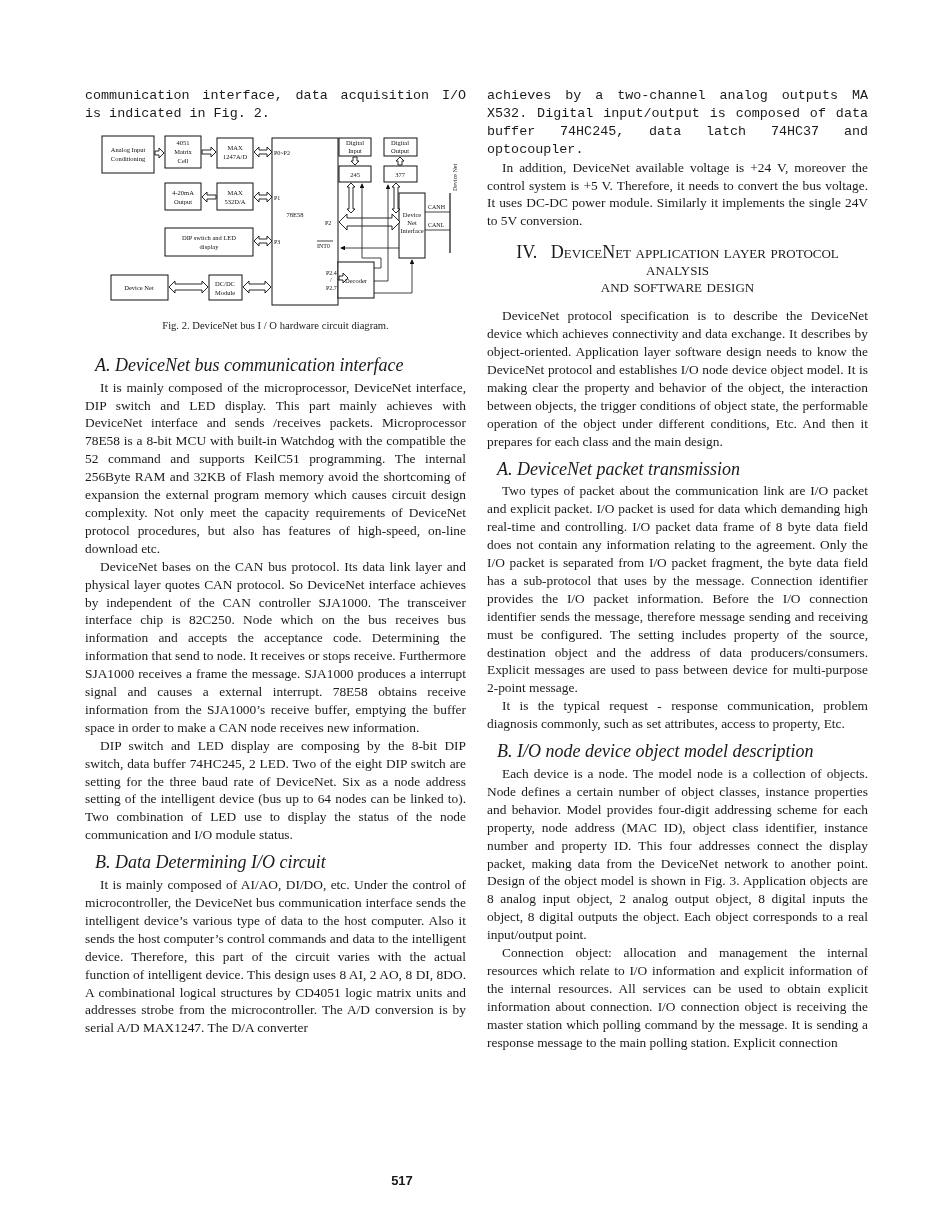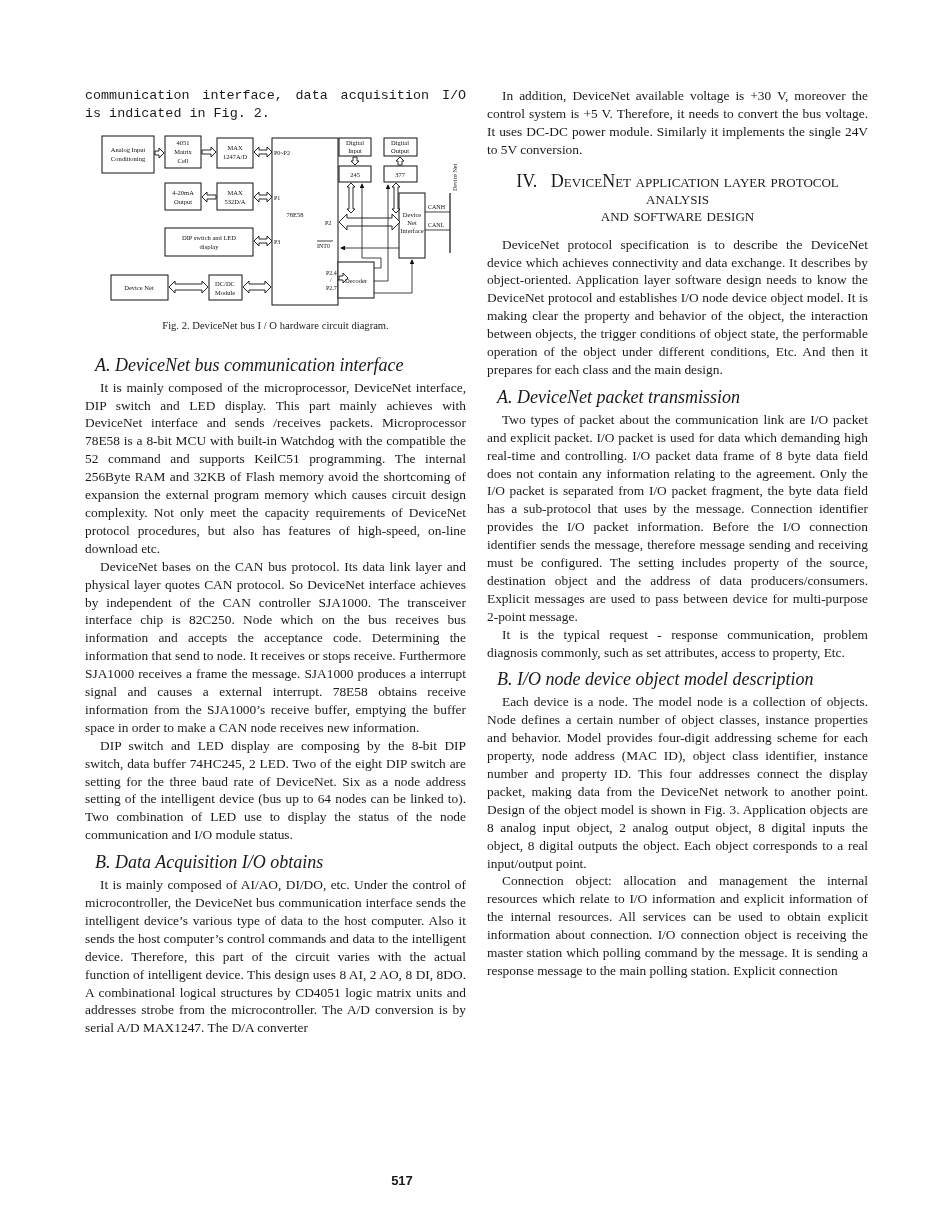--- a/index.html
+++ b/index.html
@@ -135,26 +135,27 @@
       <text font-size="6" transform="translate(372,58) rotate(-90)">Device Net</text>
     </svg>
   </div>
   <div class="figcap">Fig. 2.  DeviceNet bus I / O hardware circuit diagram.</div>
 
   <div class="subhead">A.  DeviceNet bus communication interface</div>
   <p>It is mainly composed of the microprocessor, DeviceNet interface, DIP switch and LED display. This part mainly achieves with DeviceNet interface and sends /receives packets. Microprocessor 78E58 is a 8-bit MCU with built-in Watchdog with the compatible the 52 command and supports KeilC51 programming. The internal 256Byte RAM and 32KB of Flash memory avoid the shortcoming of expansion the external program memory which causes circuit design complexity. Not only meet the capacity requirements of DeviceNet protocol procedures, but also has features of high-speed, on-line download etc.</p>
   <p>DeviceNet bases on the CAN bus protocol. Its data link layer and physical layer quotes CAN protocol.  So DeviceNet interface achieves by independent of the CAN controller SJA1000. The transceiver interface chip is 82C250. Node which on the bus receives bus information and accepts the acceptance code. Determining the information that send to node. It receives or stops receive. Furthermore SJA1000 receives a frame the message.  SJA1000 produces a interrupt signal and causes a  external interrupt. 78E58 obtains receive information from the SJA1000’s  receive buffer, emptying the buffer space in order to make a CAN node receives new information.</p>
   <p>DIP switch and LED display are composing by the 8-bit DIP switch, data buffer 74HC245, 2 LED. Two of the eight DIP switch are setting for the three baud rate of DeviceNet. Six as a node address setting of the intelligent device (bus up to 64 nodes can be linked to). Two combination of LED use to display the status of the node communication and I/O module status.</p>
 
-  <div class="subhead">B.  Data Acquisition I/O obtains</div>
+  <div class="subhead">B.  Data Determining I/O circuit</div>
   <p>It is mainly composed of AI/AO, DI/DO, etc. Under the control of microcontroller, the DeviceNet bus communication interface sends the intelligent device’s various type of data to the host computer. Also it sends the host computer’s control commands and data to the intelligent device. Therefore, this part of the circuit varies with the actual function of intelligent device. This design uses 8 AI, 2 AO, 8 DI, 8DO. A combinational logical structures by CD4051 logic matrix units and addresses strobe from the microcontroller. The A/D conversion is by serial A/D MAX1247. The D/A converter</p>
 </div>
 
 <div class="col right">
-  <p>In addition, DeviceNet available voltage is +30 V, moreover the control system is +5 V. Therefore, it needs to convert the bus voltage. It uses DC-DC power module. Similarly it implements the single 24V to 5V conversion.</p>
+  <p class="noindent">achieves by a two-channel analog outputs MA X532. Digital input/output is composed of data buffer 74HC245, data latch 74HC37 and optocoupler.</p>
+  <p>In addition, DeviceNet available voltage is +24 V, moreover the control system is +5 V. Therefore, it needs to convert the bus voltage. It uses DC-DC power module. Similarly it implements the single 24V to 5V conversion.</p>
 
   <div class="sechead">
     <span>IV.</span>&nbsp;&nbsp;
     <span class="sc">DeviceNet application layer protocol analysis</span><br>
     <span class="sc">and software design</span>
   </div>
   <p>DeviceNet protocol specification is to describe the DeviceNet device which achieves connectivity and data exchange. It describes by object-oriented. Application layer software design needs to know the DeviceNet protocol and establishes I/O node device object model. It is making clear the property and behavior of the object, the interaction between objects, the trigger conditions of object state, the performable operation of the object under different conditions, Etc. And then it prepares for each class and the main design.</p>
 
   <div class="subhead">A.  DeviceNet packet transmission</div>
   <p>Two types of packet about the communication link are I/O packet and explicit packet. I/O packet is used for data which demanding high real-time and controlling. I/O packet data frame of 8 byte data field does not contain any information relating to the agreement. Only the I/O packet is separated from I/O packet fragment, the byte data field has a sub-protocol that uses by the message. Connection identifier provides the I/O packet information. Before the I/O connection identifier sends the message, therefore message sending and receiving must be configured. The setting includes property of the source, destination object and the address of data producers/consumers. Explicit messages are used to pass between device for multi-purpose 2-point message.</p>

